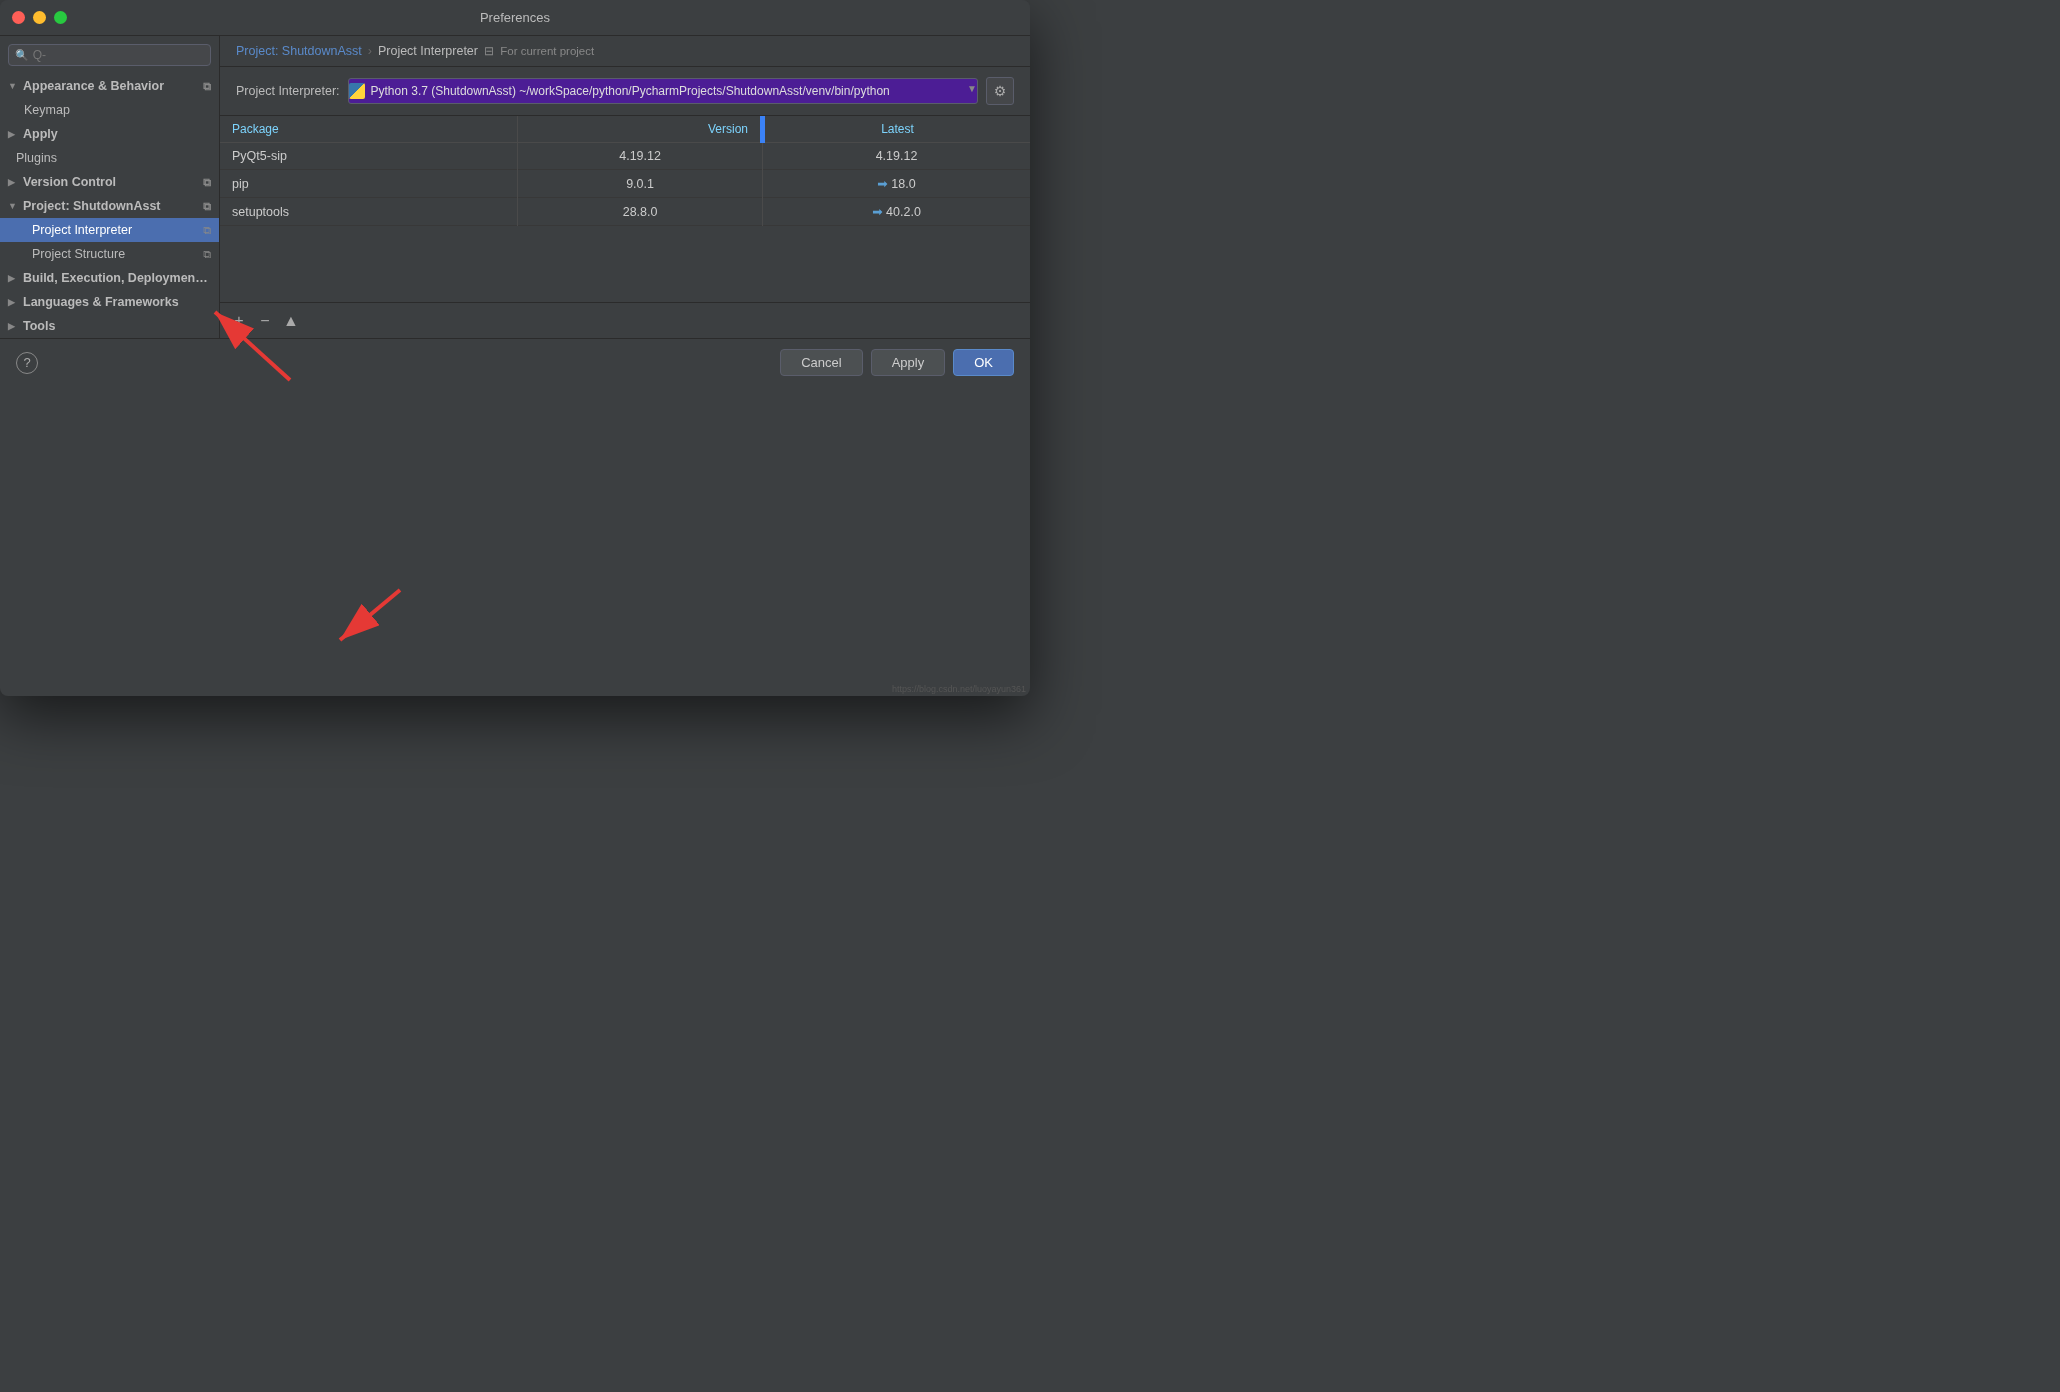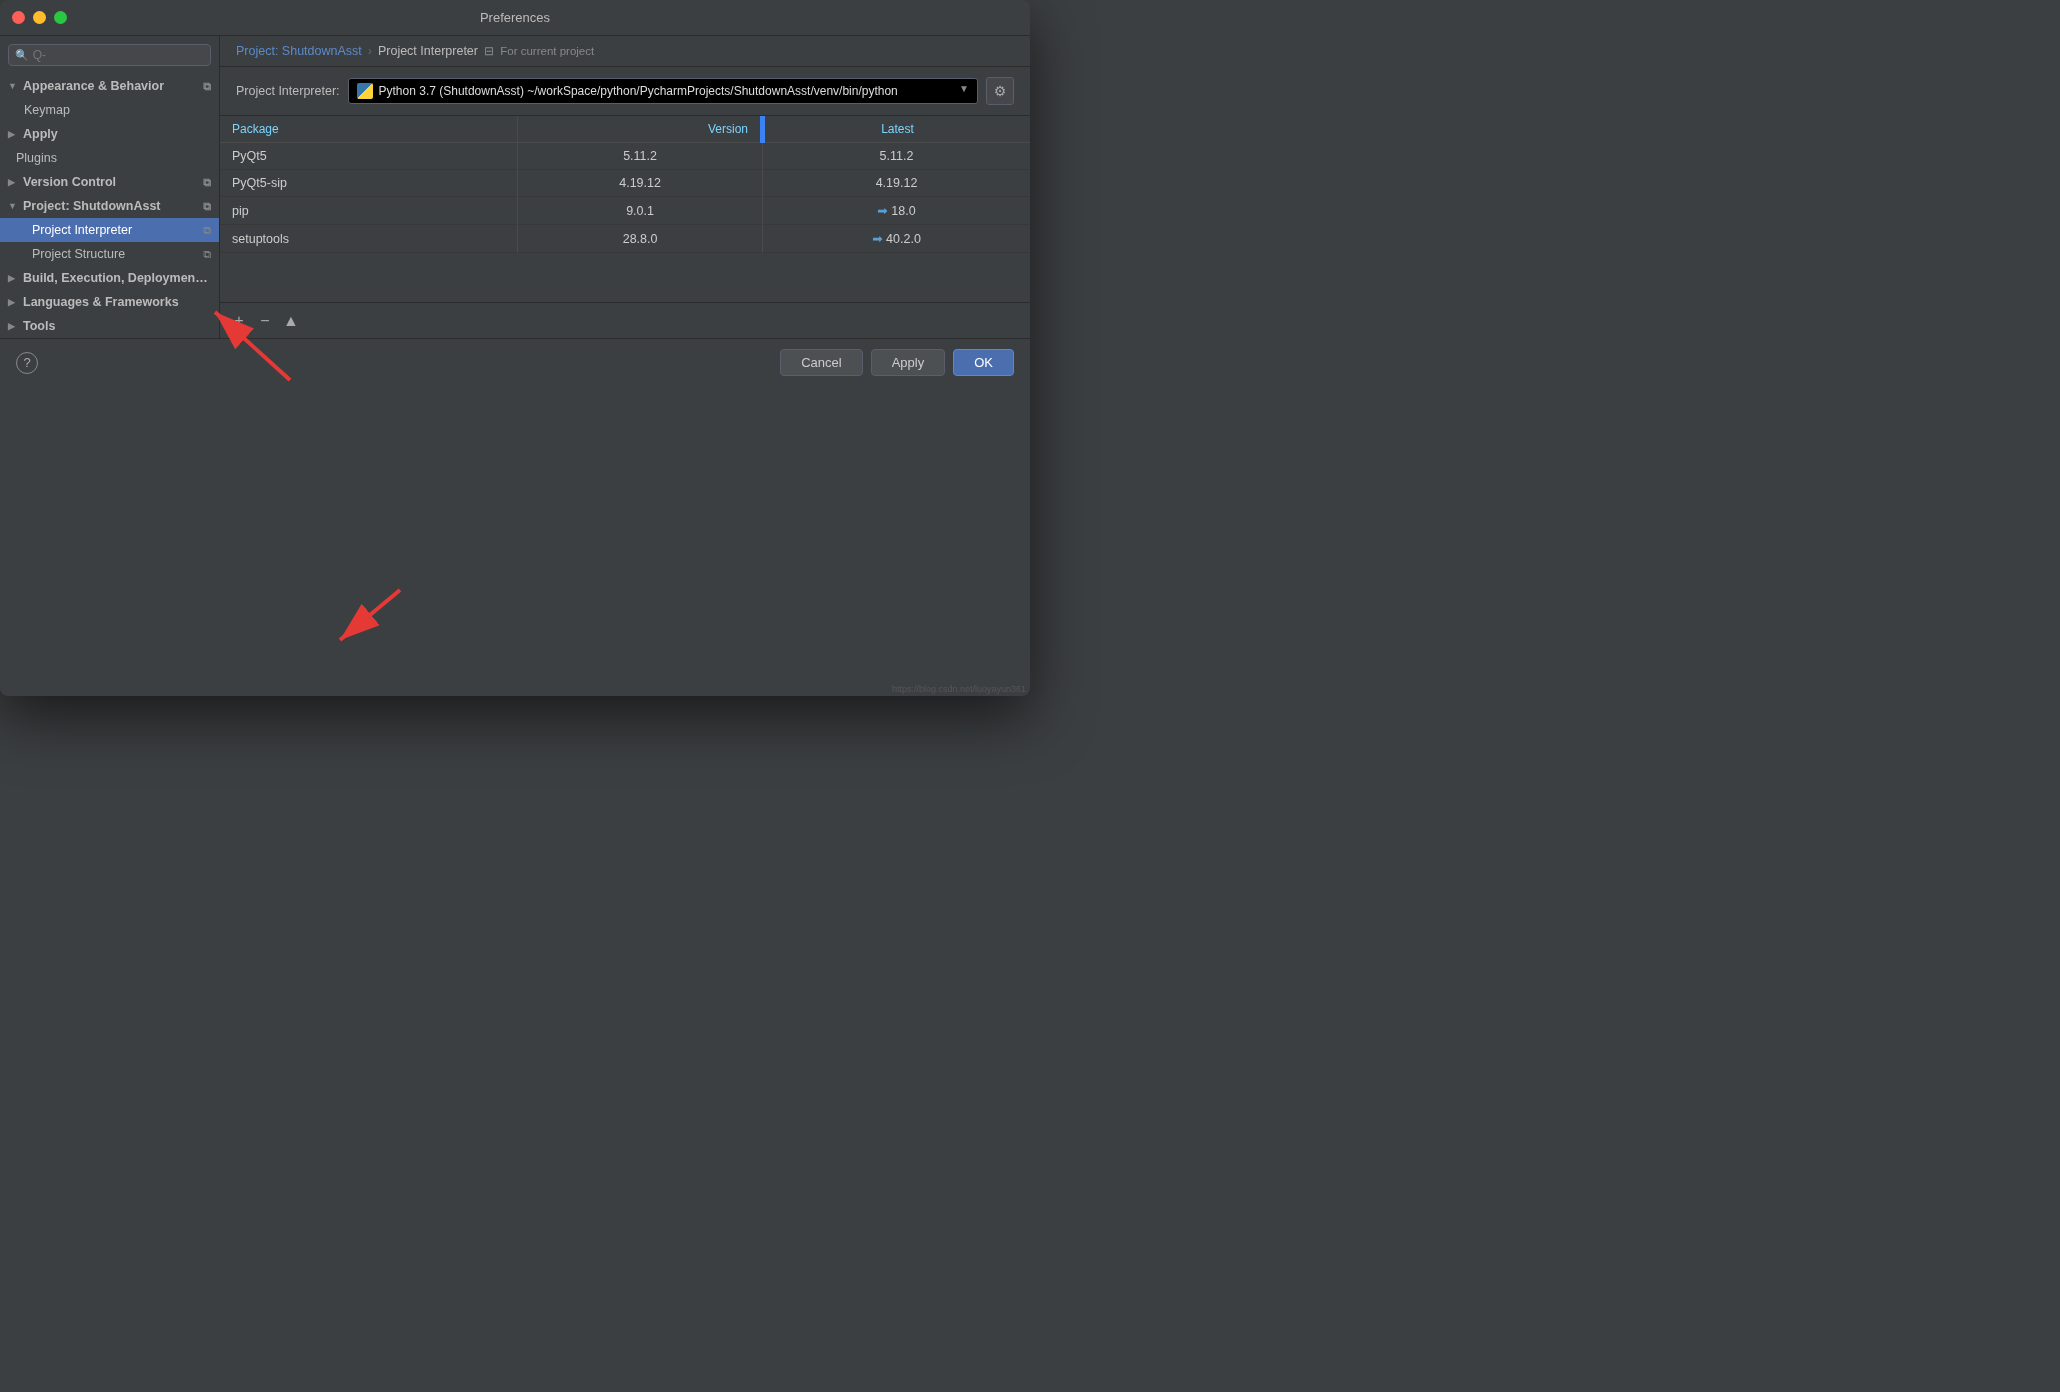--- a/index.html
+++ b/index.html
@@ -152,26 +152,26 @@
       flex-shrink: 0;
       border-bottom: 1px solid #2b2b2b;
     }
     .interpreter-label {
       color: #bbbbbb;
       font-size: 12.5px;
       white-space: nowrap;
     }
     .interpreter-select {
       flex: 1;
-      background: #000000;
+      background: #4c1d95;
       border: 1px solid #5a5d6b;
       border-radius: 3px;
       color: #dddddd;
       font-size: 12px;
-      padding: 4px 8px;
+      padding: 4px 0;
       display: flex;
       align-items: flex-start;
       justify-content: space-between;
       cursor: pointer;
     }
     .interpreter-select-text {
       display: flex;
       align-items: center;
       gap: 6px;
       overflow: hidden;
@@ -454,25 +454,20 @@
       <div class="packages-area">
         <table class="packages-table">
           <thead>
             <tr>
               <th>Package</th>
               <th>Version</th>
               <th>Latest</th>
             </tr>
           </thead>
           <tbody id="packages-tbody">
-          <tr>
-                <td>PyQt5</td>
-                <td>5.11.2</td>
-                <td>5.11.2</td>
-              </tr>
               <tr>
                 <td>PyQt5-sip</td>
                 <td>4.19.12</td>
                 <td>4.19.12</td>
               </tr>
               <tr>
                 <td>pip</td>
                 <td>9.0.1</td>
                 <td><span style="color:#5a9fd4;">➡</span> 18.0</td>
               </tr>

